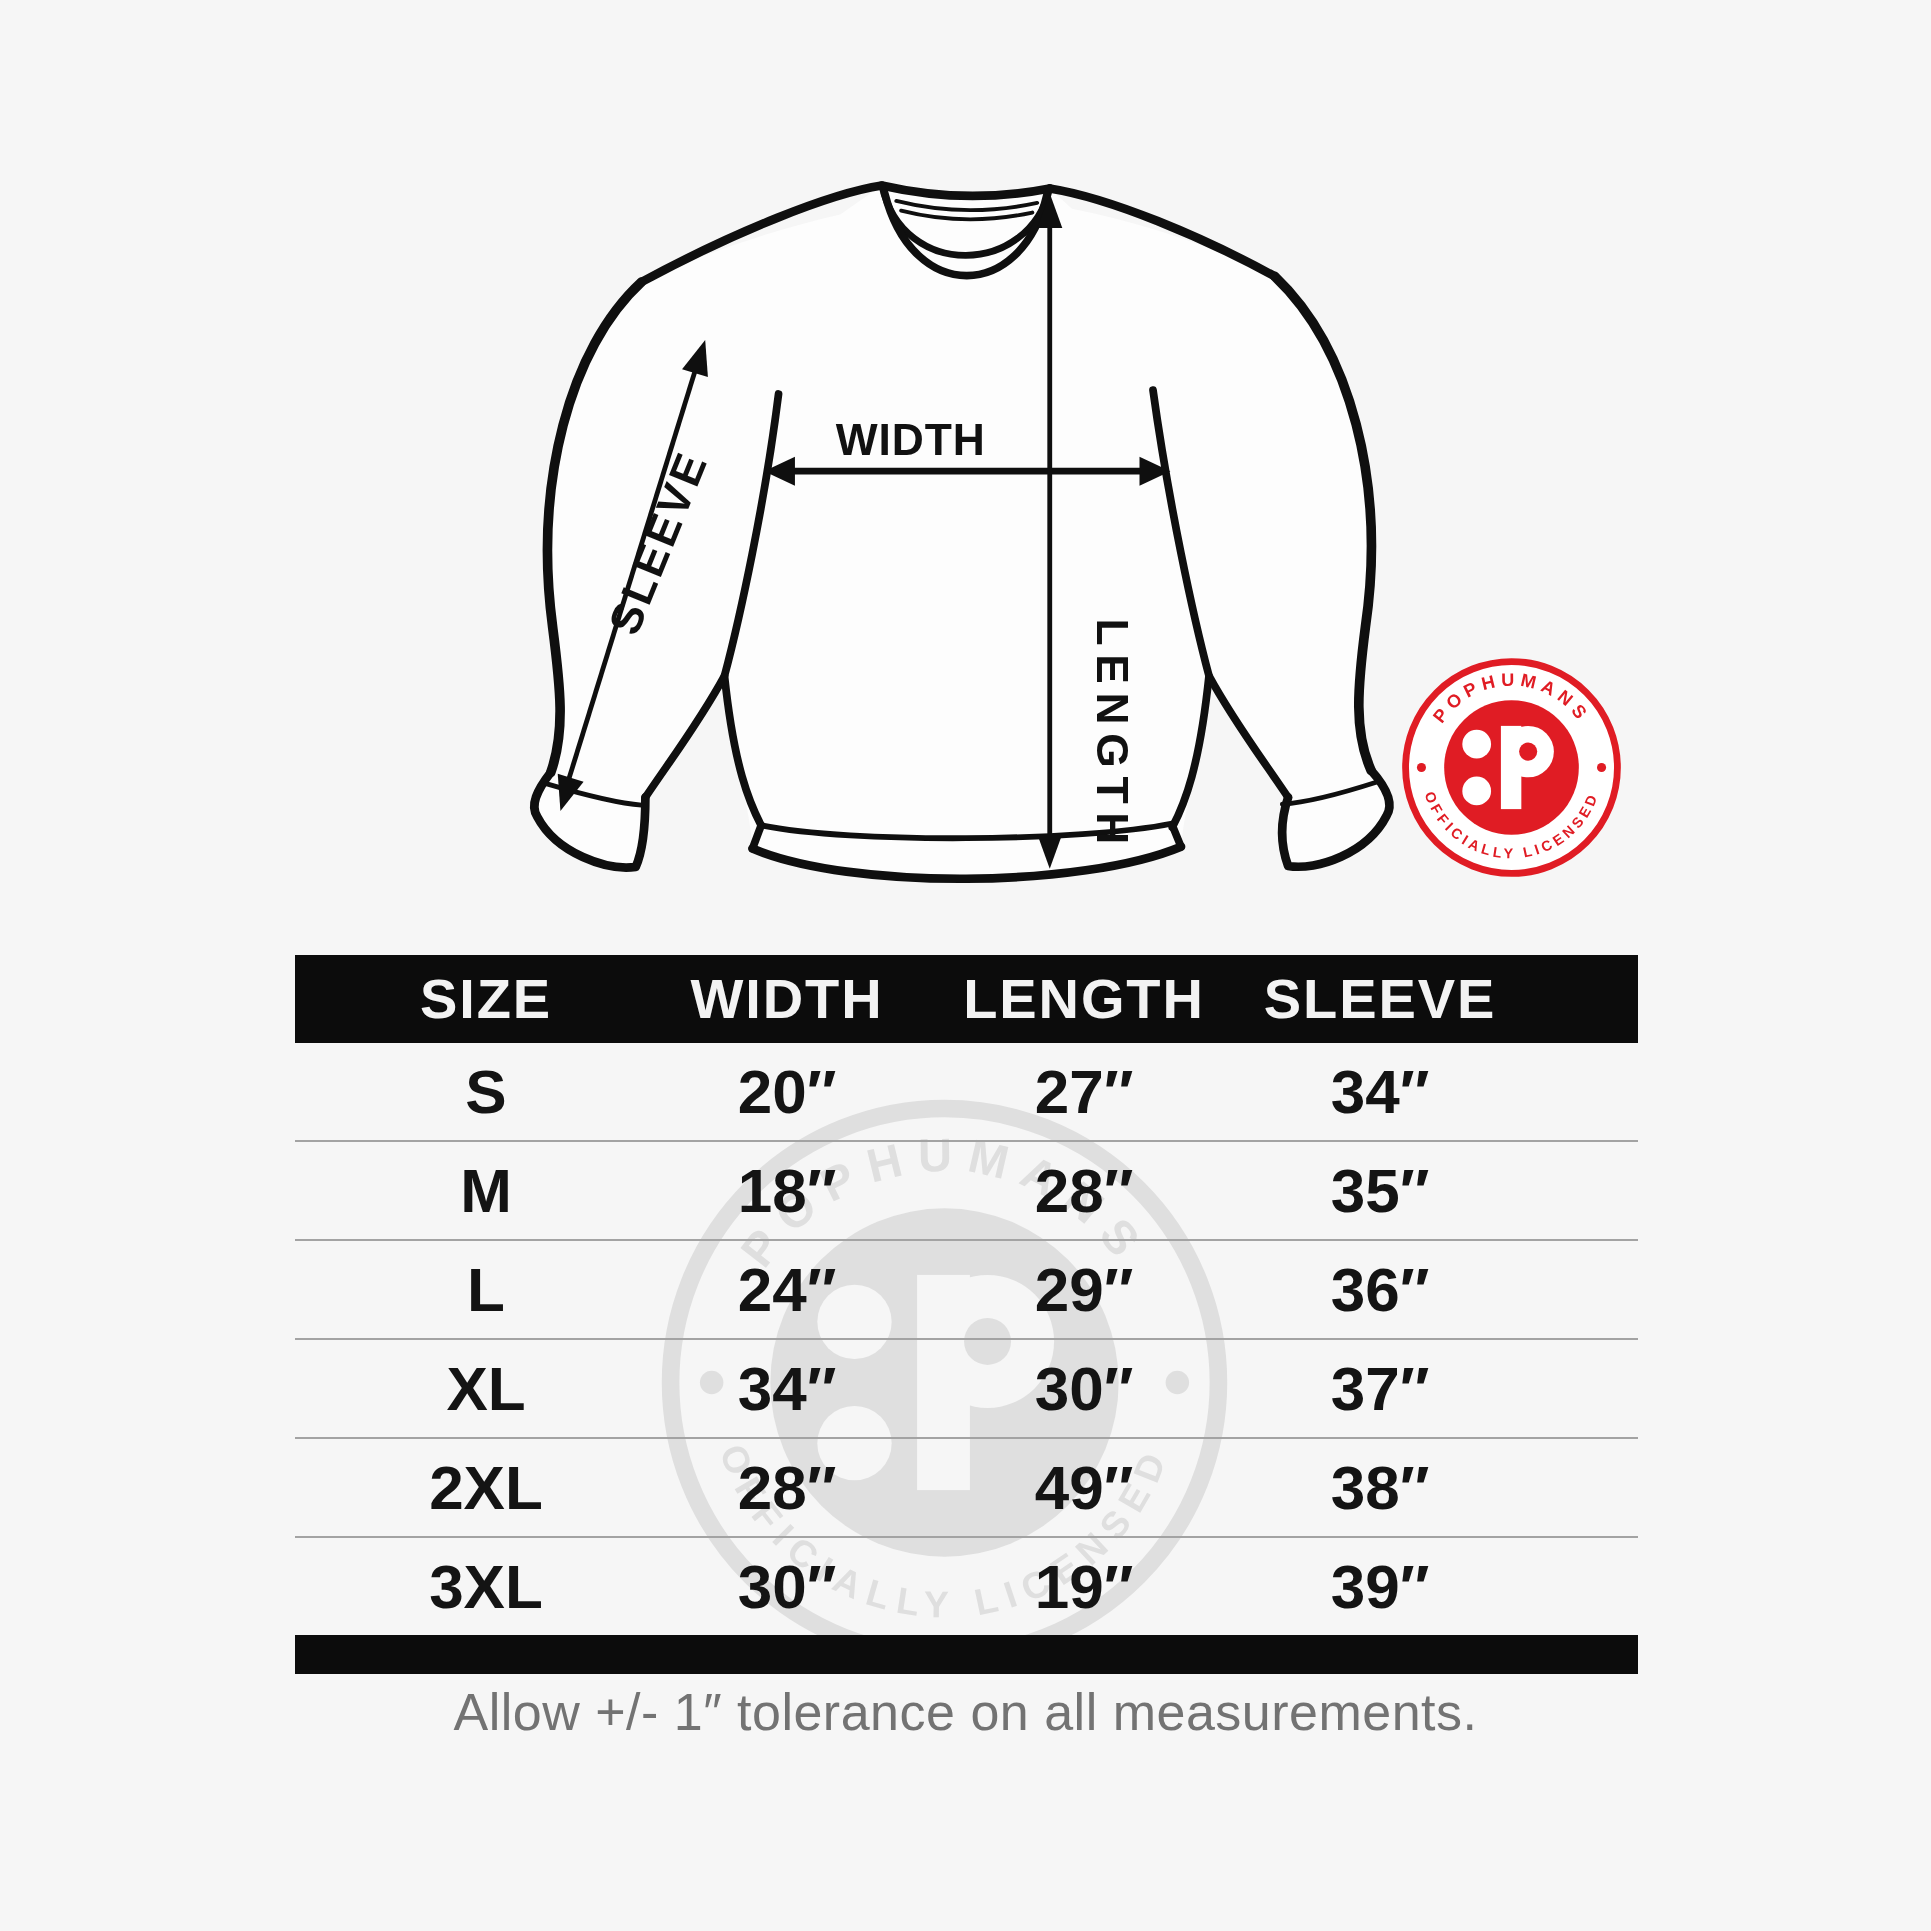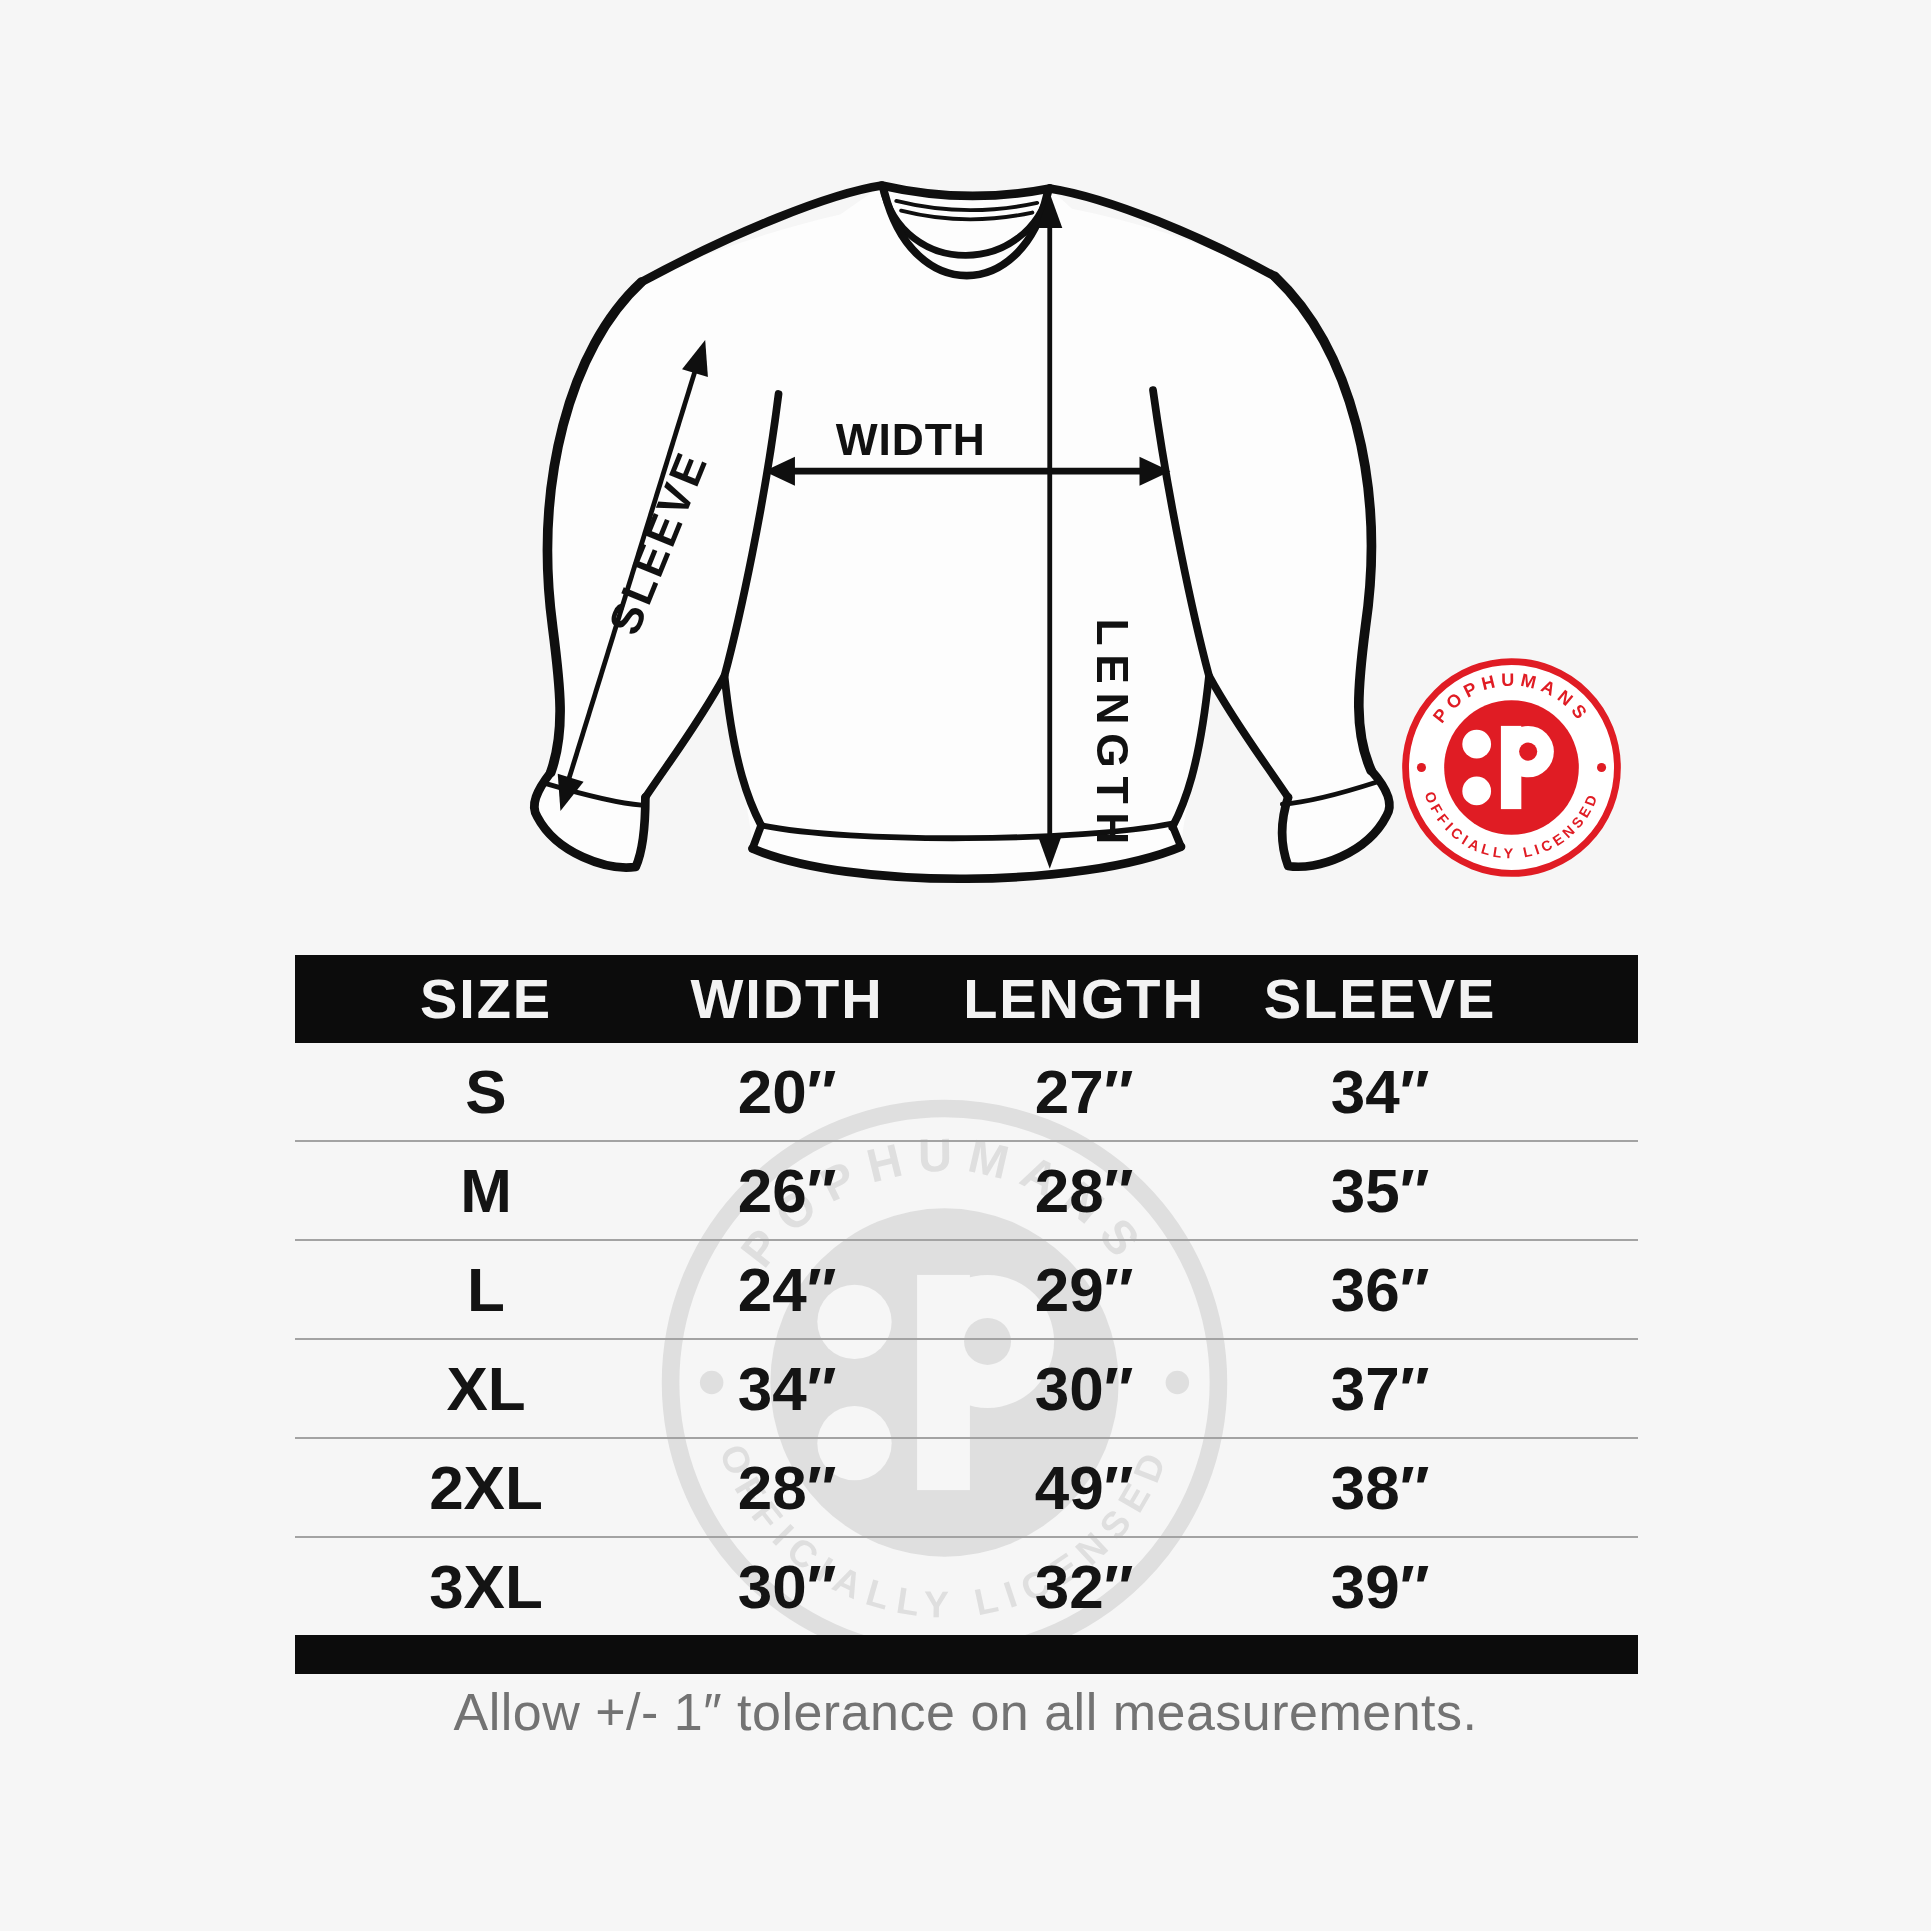--- a/index.html
+++ b/index.html
@@ -163,21 +163,21 @@
   </div>
 
   <div class="trow">
     <span class="td col-0">S</span>
     <span class="td col-1">20″</span>
     <span class="td col-2">27″</span>
     <span class="td col-3">34″</span>
   </div>
   <div class="trow">
     <span class="td col-0">M</span>
-    <span class="td col-1">26″</span>
+    <span class="td col-1">18″</span>
     <span class="td col-2">28″</span>
     <span class="td col-3">35″</span>
   </div>
   <div class="trow">
     <span class="td col-0">L</span>
     <span class="td col-1">24″</span>
     <span class="td col-2">29″</span>
     <span class="td col-3">36″</span>
   </div>
   <div class="trow">
@@ -188,21 +188,21 @@
   </div>
   <div class="trow">
     <span class="td col-0">2XL</span>
     <span class="td col-1">28″</span>
     <span class="td col-2">49″</span>
     <span class="td col-3">38″</span>
   </div>
   <div class="trow">
     <span class="td col-0">3XL</span>
     <span class="td col-1">30″</span>
-    <span class="td col-2">32″</span>
+    <span class="td col-2">19″</span>
     <span class="td col-3">39″</span>
   </div>
 
   <div class="tfoot"></div>
 </div>
 
 <svg class="abs stamp-badge" viewBox="0 0 235 235" width="227" height="227">
   <use href="#stamp"></use>
 </svg>
 

